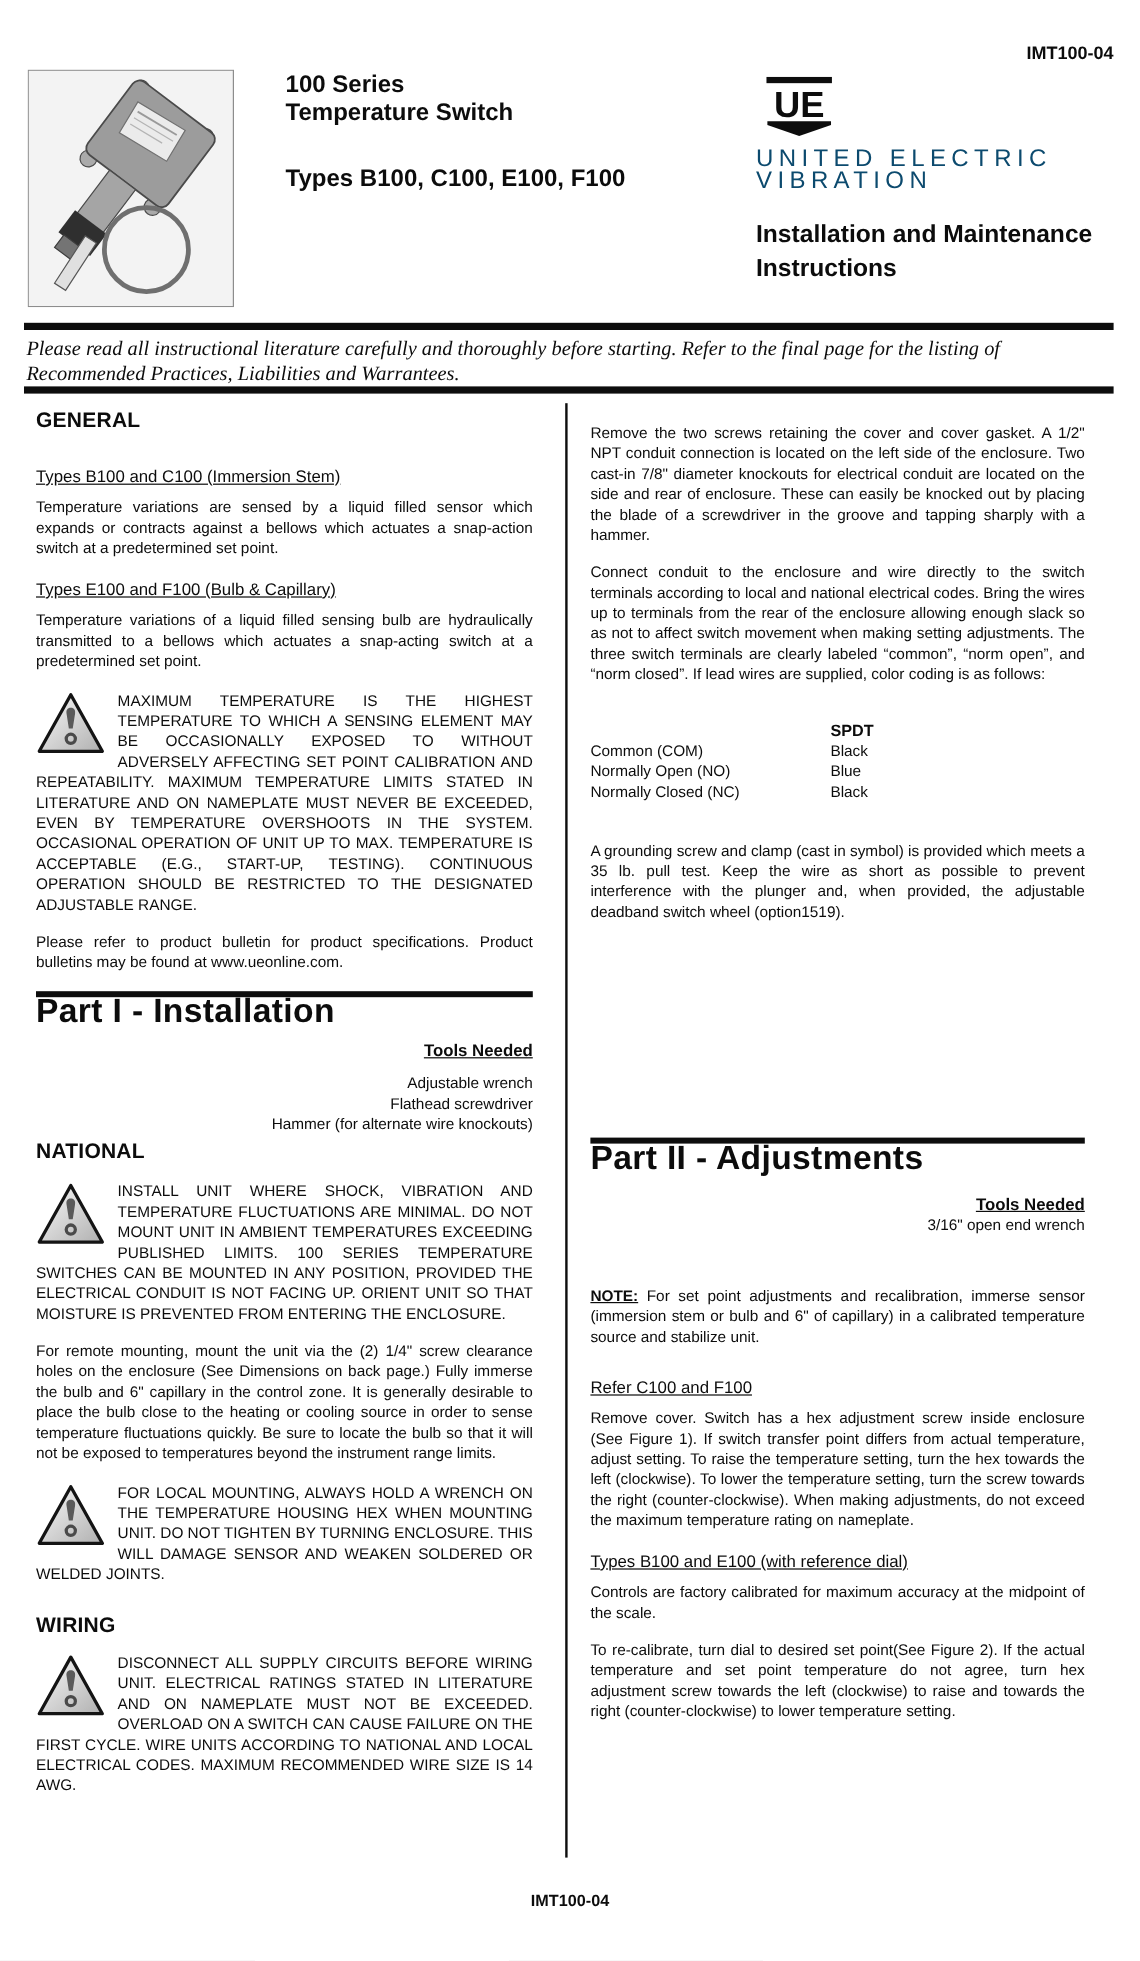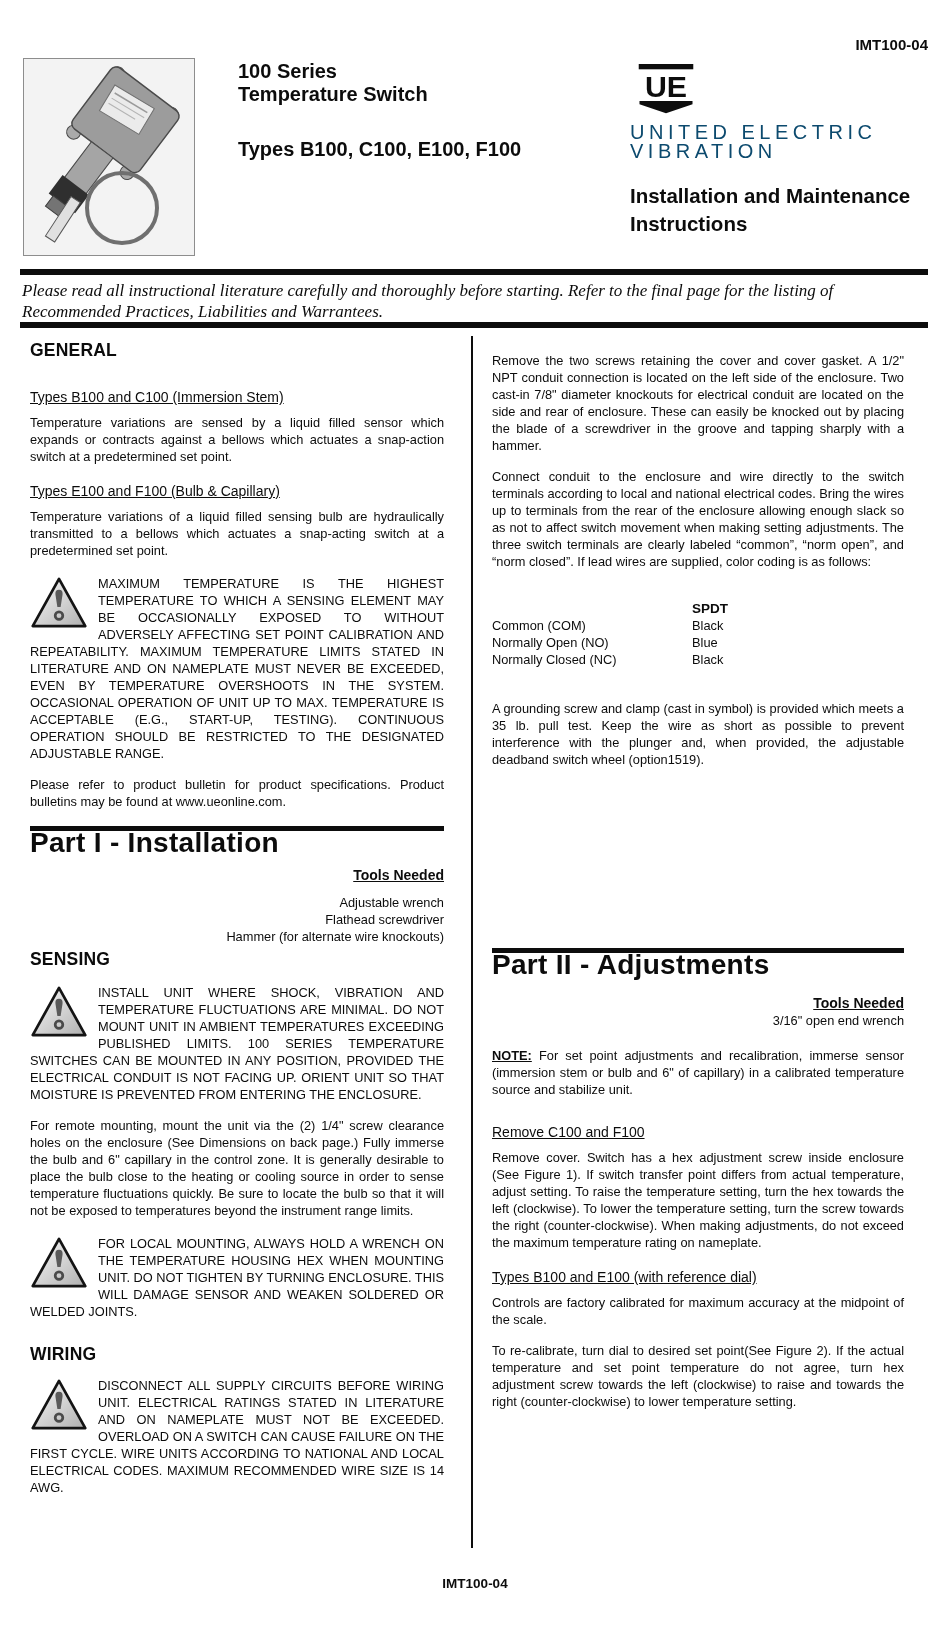--- a/index.html
+++ b/index.html
@@ -140,21 +140,21 @@
     <p class="spaced">Please refer to product bulletin for product specifications.  Product bulletins may be found at www.ueonline.com.</p>
 
     <div class="part-rule"></div>
     <h1 class="part">Part I - Installation</h1>
 
     <div class="tools-head">Tools Needed</div>
     <div class="tools-line" style="margin-top:10px;">Adjustable wrench</div>
     <div class="tools-line">Flathead screwdriver</div>
     <div class="tools-line">Hammer (for alternate wire knockouts)</div>
 
-    <h2 class="section mt-lg">SENSING</h2>
+    <h2 class="section mt-lg">NATIONAL</h2>
 
     <div class="warning">
       <svg class="warn-icon" viewBox="0 0 64 58">
         <polygon points="32,3 61,55 3,55" fill="url(#wg1)" stroke="#141414" stroke-width="3" stroke-linejoin="round"></polygon>
         <path d="M32 15 c3.2,0 4.4,2.2 3.9,5.4 l-2.1,13.6 h-3.6 l-2.1,-13.6 c-0.5,-3.2 0.7,-5.4 3.9,-5.4 z" fill="#5a5a5a"></path>
         <circle cx="32" cy="43.5" r="4.2" fill="none" stroke="#4a4a4a" stroke-width="3"></circle>
       </svg>
       <span>INSTALL UNIT WHERE SHOCK, VIBRATION AND TEMPERATURE FLUCTUATIONS ARE MINIMAL. DO NOT MOUNT UNIT IN AMBIENT TEMPERATURES EXCEEDING PUBLISHED LIMITS. 100 SERIES TEMPERATURE SWITCHES CAN BE MOUNTED IN ANY POSITION, PROVIDED THE ELECTRICAL CONDUIT IS NOT FACING UP. ORIENT UNIT SO THAT MOISTURE IS PREVENTED FROM ENTERING THE ENCLOSURE.</span>
     </div>
 
@@ -202,23 +202,23 @@
     </div>
 
     <p style="margin-top:32px;">A grounding screw and clamp (cast in symbol) is provided which meets a 35 lb. pull test. Keep the wire as short as possible to prevent interference with the plunger and, when provided, the adjustable deadband switch wheel (option1519).</p>
 
     <div class="part-rule mt-xl"></div>
     <h1 class="part">Part II - Adjustments</h1>
 
     <div class="tools-head" style="margin-top:22px;">Tools Needed</div>
     <div class="tools-line">3/16" open end wrench</div>
 
-    <p style="margin-top:18px;"><span class="note-label">NOTE:</span> <span>For set point adjustments and recalibration, immerse sensor (immersion stem or bulb and 6" of capillary) in a  calibrated temperature source and stabilize unit.</span></p>
-
-    <div class="subhead tight" style="margin-top:26px;">Remove C100 and F100</div>
+    <p style="margin-top:42px;"><span class="note-label">NOTE:</span> <span>For set point adjustments and recalibration, immerse sensor (immersion stem or bulb and 6" of capillary) in a  calibrated temperature source and stabilize unit.</span></p>
+
+    <div class="subhead tight" style="margin-top:26px;">Refer C100 and F100</div>
     <p class="body">Remove cover. Switch has a hex adjustment screw inside enclosure (See Figure 1).  If switch transfer point differs from actual temperature, adjust setting. To raise the temperature setting, turn the hex towards the left (clockwise). To lower the temperature setting, turn the screw towards the right (counter-clockwise). When making adjustments, do not exceed the maximum temperature rating on nameplate.</p>
 
     <div class="subhead tight">Types B100 and E100  (with reference dial)</div>
     <p class="body">Controls are factory calibrated for maximum accuracy at the midpoint of the scale.</p>
     <p class="spaced">To re-calibrate, turn dial to desired set point(See Figure 2). If the actual temperature and set point temperature do not agree, turn hex adjustment screw towards the left (clockwise) to raise and towards the right (counter-clockwise) to lower temperature setting.</p>
   </div>
 
   <div class="pagenum">IMT100-04</div>
 
 </div>

